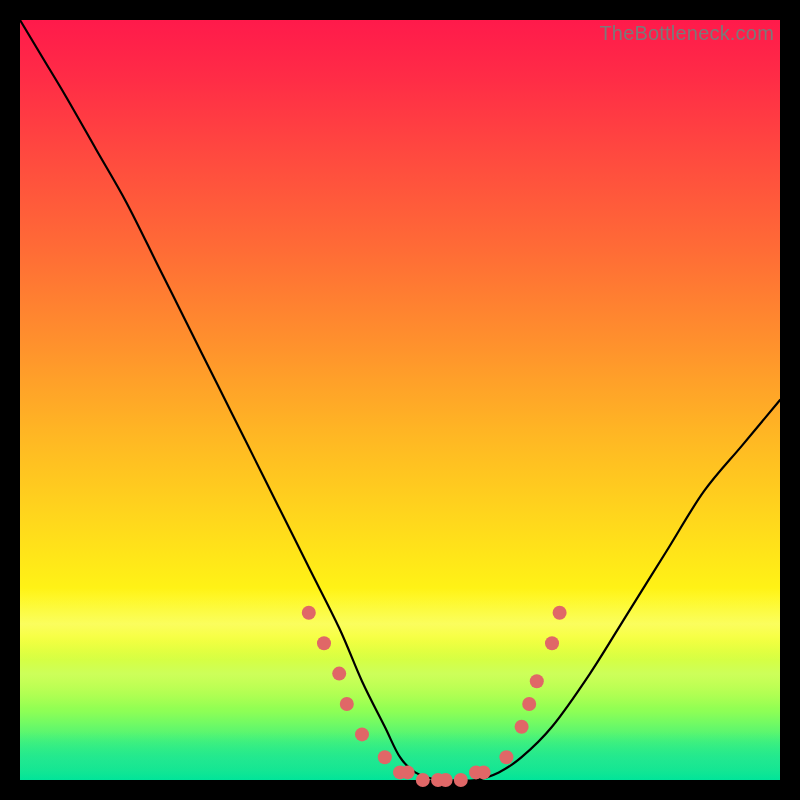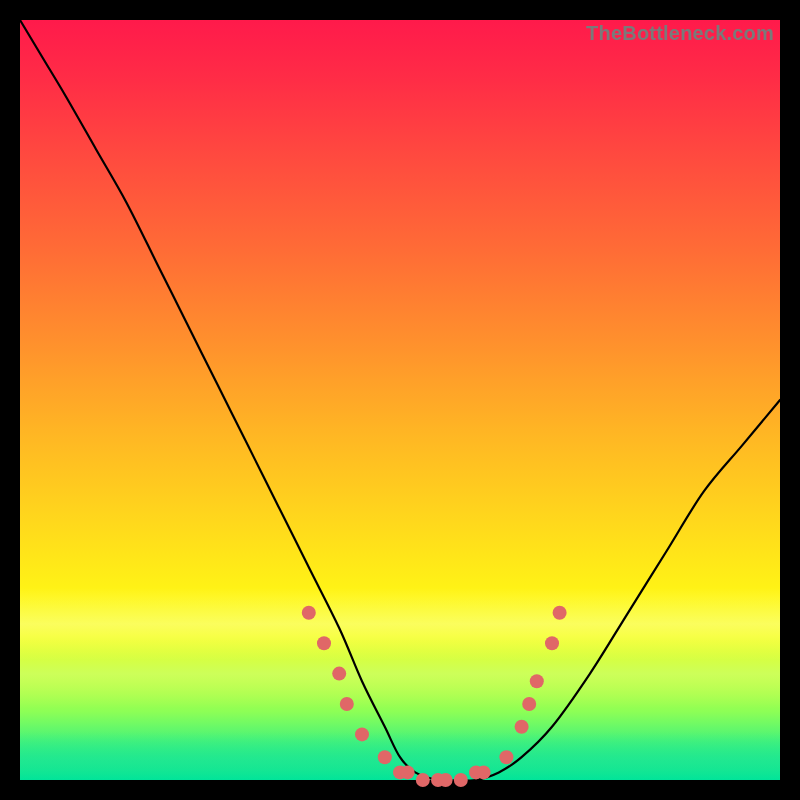--- a/index.html
+++ b/index.html
@@ -11,21 +11,20 @@
     overflow: hidden;
     font-family: Arial, Helvetica, sans-serif;
   }
   .frame {
     position: absolute;
     left: 20px;
     top: 20px;
     width: 760px;
     height: 760px;
     background: #000;
-    font-weight: bold;
   }
   .plot {
     position: absolute;
     left: 0;
     top: 0;
     width: 760px;
     height: 760px;
     background: linear-gradient(
       to bottom,
       #ff1a4b 0%,

